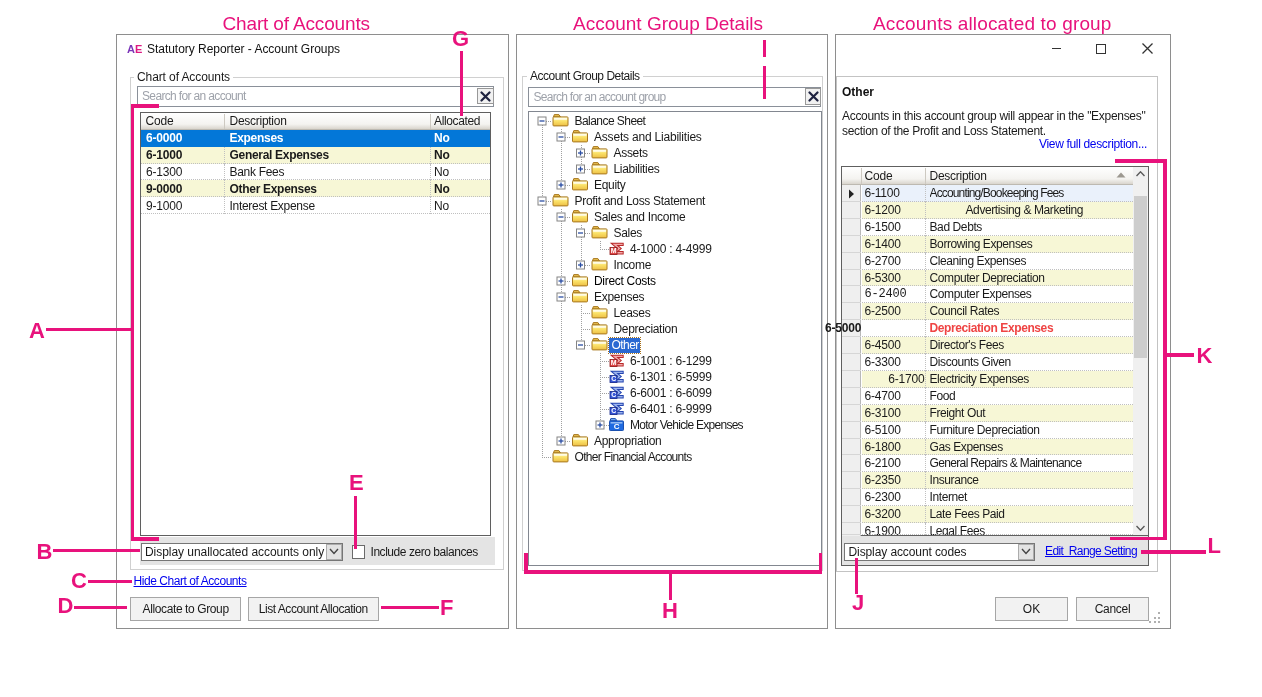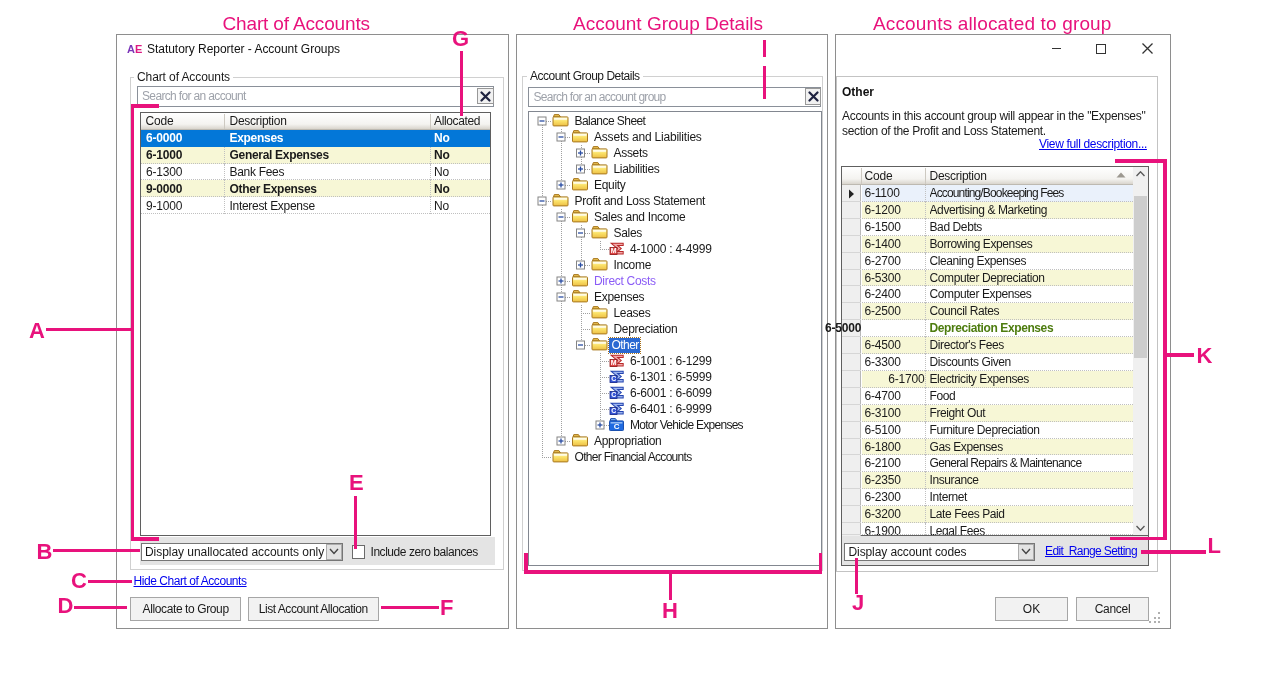--- a/index.html
+++ b/index.html
@@ -185,21 +185,21 @@
 <div style="position:absolute;left:574.5px;top:113px;height:16px;line-height:16px;font-size:12px;color:#1A1A1A;font-weight:normal;white-space:nowrap;letter-spacing:-0.55px;">Balance Sheet</div>
 <div style="position:absolute;left:594px;top:129px;height:16px;line-height:16px;font-size:12px;color:#1A1A1A;font-weight:normal;white-space:nowrap;letter-spacing:-0.2px;">Assets and Liabilities</div>
 <div style="position:absolute;left:613.5px;top:145px;height:16px;line-height:16px;font-size:12px;color:#1A1A1A;font-weight:normal;white-space:nowrap;letter-spacing:-0.3px;">Assets</div>
 <div style="position:absolute;left:613.5px;top:161px;height:16px;line-height:16px;font-size:12px;color:#1A1A1A;font-weight:normal;white-space:nowrap;letter-spacing:-0.3px;">Liabilities</div>
 <div style="position:absolute;left:594px;top:177px;height:16px;line-height:16px;font-size:12px;color:#1A1A1A;font-weight:normal;white-space:nowrap;letter-spacing:-0.3px;">Equity</div>
 <div style="position:absolute;left:574.5px;top:193px;height:16px;line-height:16px;font-size:12px;color:#1A1A1A;font-weight:normal;white-space:nowrap;letter-spacing:-0.3px;">Profit and Loss Statement</div>
 <div style="position:absolute;left:594px;top:209px;height:16px;line-height:16px;font-size:12px;color:#1A1A1A;font-weight:normal;white-space:nowrap;letter-spacing:-0.3px;">Sales and Income</div>
 <div style="position:absolute;left:613.5px;top:225px;height:16px;line-height:16px;font-size:12px;color:#1A1A1A;font-weight:normal;white-space:nowrap;letter-spacing:-0.3px;">Sales</div>
 <div style="position:absolute;left:630px;top:241px;height:16px;line-height:16px;font-size:12px;color:#1A1A1A;font-weight:normal;white-space:nowrap;letter-spacing:-0.2px;">4-1000 : 4-4999</div>
 <div style="position:absolute;left:613.5px;top:257px;height:16px;line-height:16px;font-size:12px;color:#1A1A1A;font-weight:normal;white-space:nowrap;letter-spacing:-0.3px;">Income</div>
-<div style="position:absolute;left:594px;top:273px;height:16px;line-height:16px;font-size:12px;color:#8b5cf6;font-weight:normal;white-space:nowrap;letter-spacing:-0.3px;">Direct Costs</div>
+<div style="position:absolute;left:594px;top:273px;height:16px;line-height:16px;font-size:12px;color:#000000;font-weight:normal;white-space:nowrap;letter-spacing:-0.3px;">Direct Costs</div>
 <div style="position:absolute;left:594px;top:289px;height:16px;line-height:16px;font-size:12px;color:#1A1A1A;font-weight:normal;white-space:nowrap;letter-spacing:-0.3px;">Expenses</div>
 <div style="position:absolute;left:613.5px;top:305px;height:16px;line-height:16px;font-size:12px;color:#1A1A1A;font-weight:normal;white-space:nowrap;letter-spacing:-0.3px;">Leases</div>
 <div style="position:absolute;left:613.5px;top:321px;height:16px;line-height:16px;font-size:12px;color:#1A1A1A;font-weight:normal;white-space:nowrap;letter-spacing:-0.3px;">Depreciation</div>
 <div style="position:absolute;left:608.8px;top:337.5px;width:31px;height:15.5px;background:#2A69D2;outline:1px dotted #A87018;"></div>
 <div style="position:absolute;left:611.5px;top:337px;height:16px;line-height:16px;font-size:12px;color:#FFFFFF;font-weight:normal;white-space:nowrap;letter-spacing:-0.55px;">Other</div>
 <div style="position:absolute;left:630px;top:353px;height:16px;line-height:16px;font-size:12px;color:#1A1A1A;font-weight:normal;white-space:nowrap;letter-spacing:-0.2px;">6-1001 : 6-1299</div>
 <div style="position:absolute;left:630px;top:369px;height:16px;line-height:16px;font-size:12px;color:#1A1A1A;font-weight:normal;white-space:nowrap;letter-spacing:-0.2px;">6-1301 : 6-5999</div>
 <div style="position:absolute;left:630px;top:385px;height:16px;line-height:16px;font-size:12px;color:#1A1A1A;font-weight:normal;white-space:nowrap;letter-spacing:-0.2px;">6-6001 : 6-6099</div>
 <div style="position:absolute;left:630px;top:401px;height:16px;line-height:16px;font-size:12px;color:#1A1A1A;font-weight:normal;white-space:nowrap;letter-spacing:-0.2px;">6-6401 : 6-9999</div>
 <div style="position:absolute;left:630px;top:417px;height:16px;line-height:16px;font-size:12px;color:#1A1A1A;font-weight:normal;white-space:nowrap;letter-spacing:-0.72px;">Motor Vehicle Expenses</div>
@@ -207,21 +207,21 @@
 <div style="position:absolute;left:574.5px;top:449px;height:16px;line-height:16px;font-size:12px;color:#1A1A1A;font-weight:normal;white-space:nowrap;letter-spacing:-0.68px;">Other Financial Accounts</div>
 <div style="position:absolute;left:835px;top:33.5px;width:335.5px;height:595.5px;border:1px solid #8E8E8E;background:#fff;"></div>
 <div style="position:absolute;left:1052px;top:47.5px;width:9px;height:1.6px;background:#333;"></div>
 <div style="position:absolute;left:1095.5px;top:43.5px;width:10px;height:10px;border:1.4px solid #333;"></div>
 <svg style="position:absolute;left:1141.5px;top:42.5px" width="11" height="11">
       <path d="M0.5,0.5 L10.5,10.5 M10.5,0.5 L0.5,10.5" stroke="#333" stroke-width="1.3"></path>
     </svg>
 <div style="position:absolute;left:835.5px;top:76px;width:322px;height:496px;border:1px solid #C3C3C3;background:#fff;"></div>
 <div style="position:absolute;left:842px;top:84px;height:16px;line-height:16px;font-size:12px;color:#111;font-weight:bold;white-space:nowrap;letter-spacing:0px;">Other</div>
 <div style="position:absolute;left:842px;top:109px;width:314px;height:30px;font-size:12px;line-height:14.6px;color:#1A1A1A;letter-spacing:-0.3px;white-space:nowrap;">Accounts in this account group will appear in the "Expenses"<br>section of the Profit and Loss Statement.</div>
-<div style="position:absolute;left:1039px;top:135.5px;height:16px;line-height:16px;font-size:12px;color:#0000EE;font-weight:normal;white-space:nowrap;letter-spacing:-0.33px;"><span style="text-decoration:underline;color:#0000EE">View full description...</span></div>
+<div style="position:absolute;left:1039px;top:135.5px;height:16px;line-height:16px;font-size:12px;color:#0000EE;font-weight:normal;white-space:nowrap;letter-spacing:-0.33px;"><span style="color:#0000EE">View full description...</span></div>
 <div style="position:absolute;left:841px;top:166px;width:307.5px;height:370px;border:1px solid #5F5F5F;background:#fff;"></div>
 <div style="position:absolute;left:842px;top:167px;width:305.5px;height:18px;background:linear-gradient(#FFFFFF,#F4F3F0 70%,#D9D5CD);border-bottom:1px solid #BDB9B1;"></div>
 <div style="position:absolute;left:861px;top:168px;width:1px;height:16px;background:#CDC9C1;"></div>
 <div style="position:absolute;left:925px;top:168px;width:1px;height:16px;background:#CDC9C1;"></div>
 <div style="position:absolute;left:864.5px;top:167.5px;height:16px;line-height:16px;font-size:12px;color:#1A1A1A;font-weight:normal;white-space:nowrap;letter-spacing:-0.2px;">Code</div>
 <div style="position:absolute;left:929.5px;top:167.5px;height:16px;line-height:16px;font-size:12px;color:#1A1A1A;font-weight:normal;white-space:nowrap;letter-spacing:-0.27px;">Description</div>
 <svg style="position:absolute;left:1116px;top:172px" width="10" height="6">
       <path d="M5,0.5 L9.5,5.5 L0.5,5.5 Z" fill="#9C9890"></path>
     </svg>
 <div style="position:absolute;left:842px;top:185.0px;width:19px;height:351px;background:#EFEFEF;border-right:1px solid #B8B8B8;"></div>
@@ -233,21 +233,21 @@
       <div style="position:static;line-height:16.9px;font-size:12px;color:#1A1A1A;font-weight:normal;letter-spacing:-0.85px;white-space:nowrap;">Accounting/Bookeeping Fees</div>
     </div>
 <div style="position:absolute;left:862px;top:200.9px;width:270.5px;height:1px;border-bottom:1px dotted #C0C0C0;"></div>
 <div style="position:absolute;left:925px;top:185.0px;width:1px;height:16.9px;border-left:1px dotted #C0C0C0;"></div>
 <div style="position:absolute;left:842px;top:200.9px;width:19px;height:1px;border-bottom:1px solid #D6D6D6;"></div>
 <div style="position:absolute;left:862px;top:201.9px;width:270.5px;height:16.9px;background:#F7F7D6;overflow:hidden;"></div>
 <div style="position:absolute;left:864.5px;top:201.9px;width:60px;height:16.9px;overflow:hidden;">
       <div style="position:static;line-height:16.9px;font-size:12px;color:#1A1A1A;font-weight:normal;letter-spacing:-0.2px;white-space:nowrap;">6-1200</div>
     </div>
 <div style="position:absolute;left:929.5px;top:201.9px;width:202px;height:16.9px;overflow:hidden;">
-      <div style="position:static;line-height:16.9px;font-size:12px;color:#1A1A1A;font-weight:normal;letter-spacing:-0.4px;white-space:nowrap;">Advertising &amp; Marketing</div>
+      <div style="position:static;line-height:16.9px;font-size:12px;color:#1A1A1A;font-weight:normal;letter-spacing:-0.4px;white-space:nowrap;margin-left:36px;">Advertising &amp; Marketing</div>
     </div>
 <div style="position:absolute;left:862px;top:217.8px;width:270.5px;height:1px;border-bottom:1px dotted #C0C0C0;"></div>
 <div style="position:absolute;left:925px;top:201.9px;width:1px;height:16.9px;border-left:1px dotted #C0C0C0;"></div>
 <div style="position:absolute;left:842px;top:217.8px;width:19px;height:1px;border-bottom:1px solid #D6D6D6;"></div>
 <div style="position:absolute;left:862px;top:218.8px;width:270.5px;height:16.9px;background:#FFFFFF;overflow:hidden;"></div>
 <div style="position:absolute;left:864.5px;top:218.8px;width:60px;height:16.9px;overflow:hidden;">
       <div style="position:static;line-height:16.9px;font-size:12px;color:#1A1A1A;font-weight:normal;letter-spacing:-0.2px;white-space:nowrap;">6-1500</div>
     </div>
 <div style="position:absolute;left:929.5px;top:218.8px;width:202px;height:16.9px;overflow:hidden;">
       <div style="position:static;line-height:16.9px;font-size:12px;color:#1A1A1A;font-weight:normal;letter-spacing:-0.4px;white-space:nowrap;">Bad Debts</div>
@@ -279,21 +279,21 @@
 <div style="position:absolute;left:864.5px;top:269.5px;width:60px;height:16.9px;overflow:hidden;">
       <div style="position:static;line-height:16.9px;font-size:12px;color:#1A1A1A;font-weight:normal;letter-spacing:-0.2px;white-space:nowrap;">6-5300</div>
     </div>
 <div style="position:absolute;left:929.5px;top:269.5px;width:202px;height:16.9px;overflow:hidden;">
       <div style="position:static;line-height:16.9px;font-size:12px;color:#1A1A1A;font-weight:normal;letter-spacing:-0.4px;white-space:nowrap;">Computer Depreciation</div>
     </div>
 <div style="position:absolute;left:862px;top:285.4px;width:270.5px;height:1px;border-bottom:1px dotted #C0C0C0;"></div>
 <div style="position:absolute;left:925px;top:269.5px;width:1px;height:16.9px;border-left:1px dotted #C0C0C0;"></div>
 <div style="position:absolute;left:842px;top:285.4px;width:19px;height:1px;border-bottom:1px solid #D6D6D6;"></div>
 <div style="position:absolute;left:862px;top:286.4px;width:270.5px;height:16.9px;background:#FFFFFF;overflow:hidden;"></div>
-<div style="position:absolute;left:864.5px;top:286.4px;width:60px;height:16.9px;overflow:hidden;">
+<div style="position:absolute;left:864.5px;top:286.4px;width:60px;height:16.9px;overflow:hidden;font-family:Liberation Mono, monospace;">
       <div style="position:static;line-height:16.9px;font-size:12px;color:#1A1A1A;font-weight:normal;letter-spacing:-0.2px;white-space:nowrap;">6-2400</div>
     </div>
 <div style="position:absolute;left:929.5px;top:286.4px;width:202px;height:16.9px;overflow:hidden;">
       <div style="position:static;line-height:16.9px;font-size:12px;color:#1A1A1A;font-weight:normal;letter-spacing:-0.4px;white-space:nowrap;">Computer Expenses</div>
     </div>
 <div style="position:absolute;left:862px;top:302.29999999999995px;width:270.5px;height:1px;border-bottom:1px dotted #C0C0C0;"></div>
 <div style="position:absolute;left:925px;top:286.4px;width:1px;height:16.9px;border-left:1px dotted #C0C0C0;"></div>
 <div style="position:absolute;left:842px;top:302.29999999999995px;width:19px;height:1px;border-bottom:1px solid #D6D6D6;"></div>
 <div style="position:absolute;left:862px;top:303.29999999999995px;width:270.5px;height:16.9px;background:#F7F7D6;overflow:hidden;"></div>
 <div style="position:absolute;left:864.5px;top:303.29999999999995px;width:60px;height:16.9px;overflow:hidden;">
@@ -303,21 +303,21 @@
       <div style="position:static;line-height:16.9px;font-size:12px;color:#1A1A1A;font-weight:normal;letter-spacing:-0.4px;white-space:nowrap;">Council Rates</div>
     </div>
 <div style="position:absolute;left:862px;top:319.19999999999993px;width:270.5px;height:1px;border-bottom:1px dotted #C0C0C0;"></div>
 <div style="position:absolute;left:925px;top:303.29999999999995px;width:1px;height:16.9px;border-left:1px dotted #C0C0C0;"></div>
 <div style="position:absolute;left:842px;top:319.19999999999993px;width:19px;height:1px;border-bottom:1px solid #D6D6D6;"></div>
 <div style="position:absolute;left:862px;top:320.2px;width:270.5px;height:16.9px;background:#FFFFFF;overflow:hidden;"></div>
 <div style="position:absolute;left:825px;top:320.2px;width:60px;height:16.9px;overflow:hidden;">
       <div style="position:static;line-height:16.9px;font-size:12px;color:#1A1A1A;font-weight:bold;letter-spacing:-0.2px;white-space:nowrap;">6-5000</div>
     </div>
 <div style="position:absolute;left:929.5px;top:320.2px;width:202px;height:16.9px;overflow:hidden;">
-      <div style="position:static;line-height:16.9px;font-size:12px;color:#4d7c0f;font-weight:bold;letter-spacing:-0.4px;white-space:nowrap;">Depreciation Expenses</div>
+      <div style="position:static;line-height:16.9px;font-size:12px;color:#ef4444;font-weight:bold;letter-spacing:-0.4px;white-space:nowrap;">Depreciation Expenses</div>
     </div>
 <div style="position:absolute;left:862px;top:336.09999999999997px;width:270.5px;height:1px;border-bottom:1px dotted #C0C0C0;"></div>
 <div style="position:absolute;left:925px;top:320.2px;width:1px;height:16.9px;border-left:1px dotted #C0C0C0;"></div>
 <div style="position:absolute;left:842px;top:336.09999999999997px;width:19px;height:1px;border-bottom:1px solid #D6D6D6;"></div>
 <div style="position:absolute;left:862px;top:337.1px;width:270.5px;height:16.9px;background:#F7F7D6;overflow:hidden;"></div>
 <div style="position:absolute;left:864.5px;top:337.1px;width:60px;height:31px;overflow:hidden;">
       <div style="position:static;line-height:16.9px;font-size:12px;color:#1A1A1A;font-weight:normal;letter-spacing:-0.2px;white-space:nowrap;">6-4500</div>
     </div>
 <div style="position:absolute;left:929.5px;top:337.1px;width:202px;height:16.9px;overflow:hidden;">
       <div style="position:static;line-height:16.9px;font-size:12px;color:#1A1A1A;font-weight:normal;letter-spacing:-0.4px;white-space:nowrap;">Director's Fees</div>

